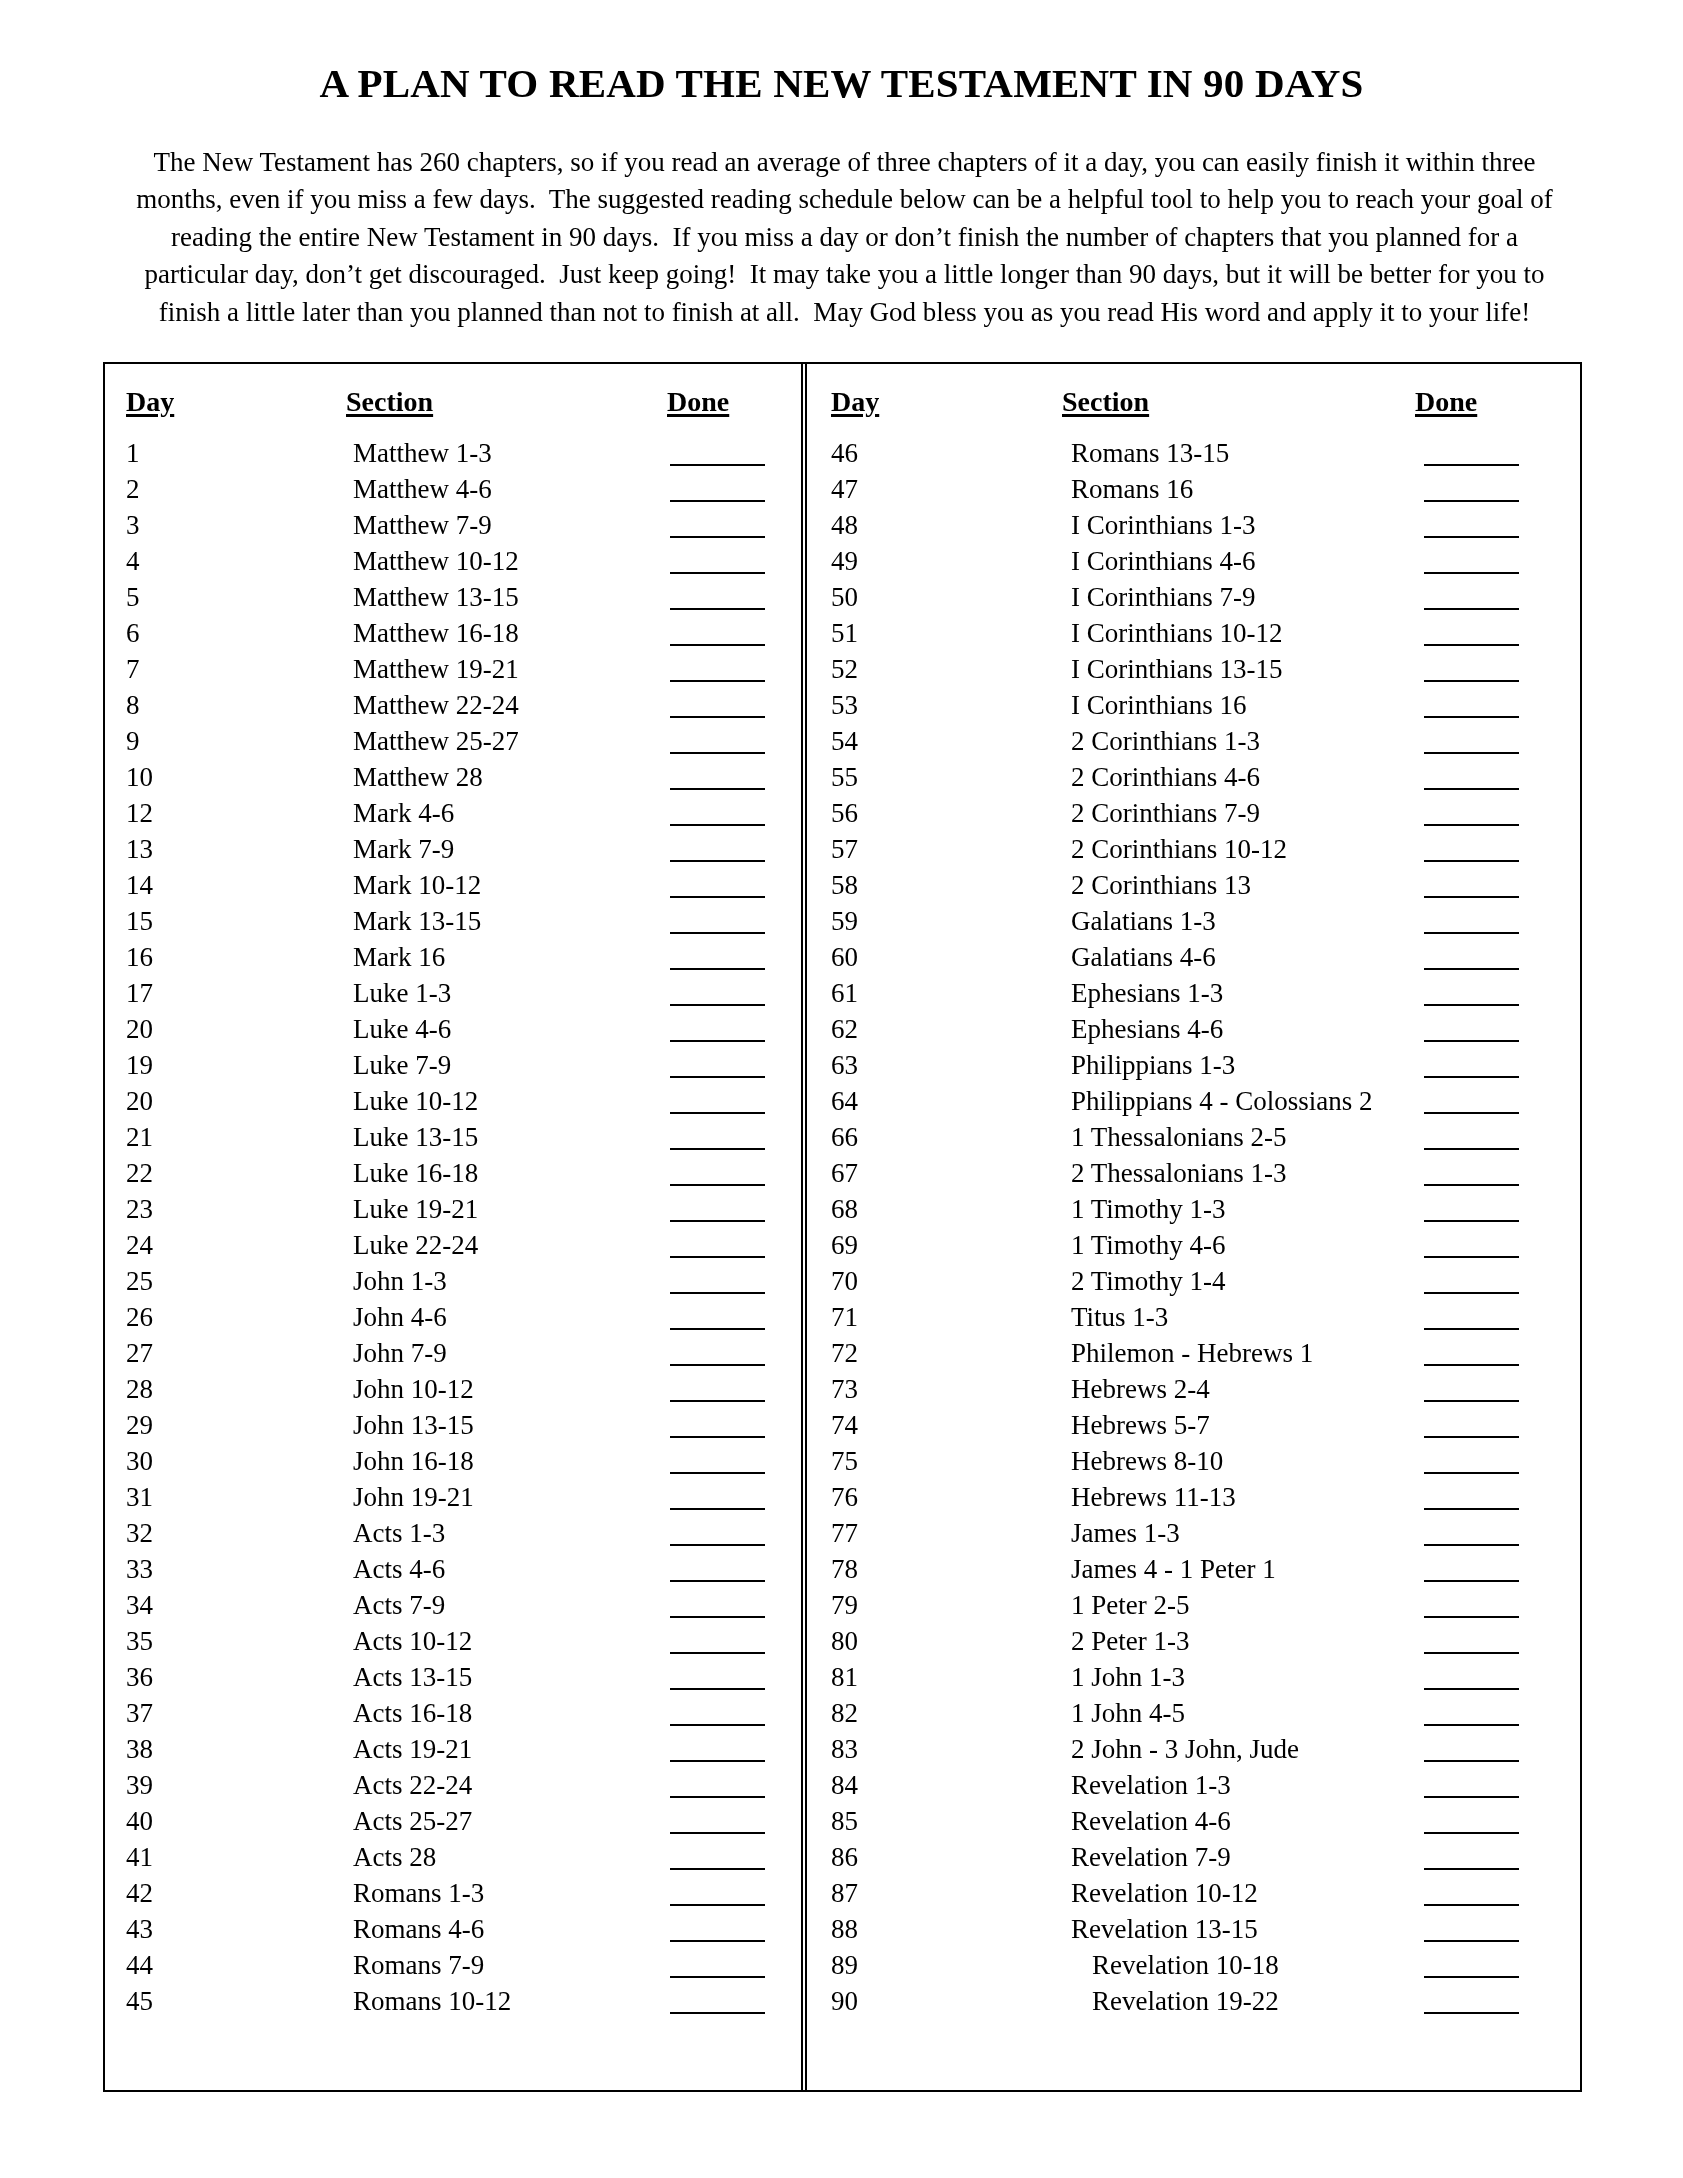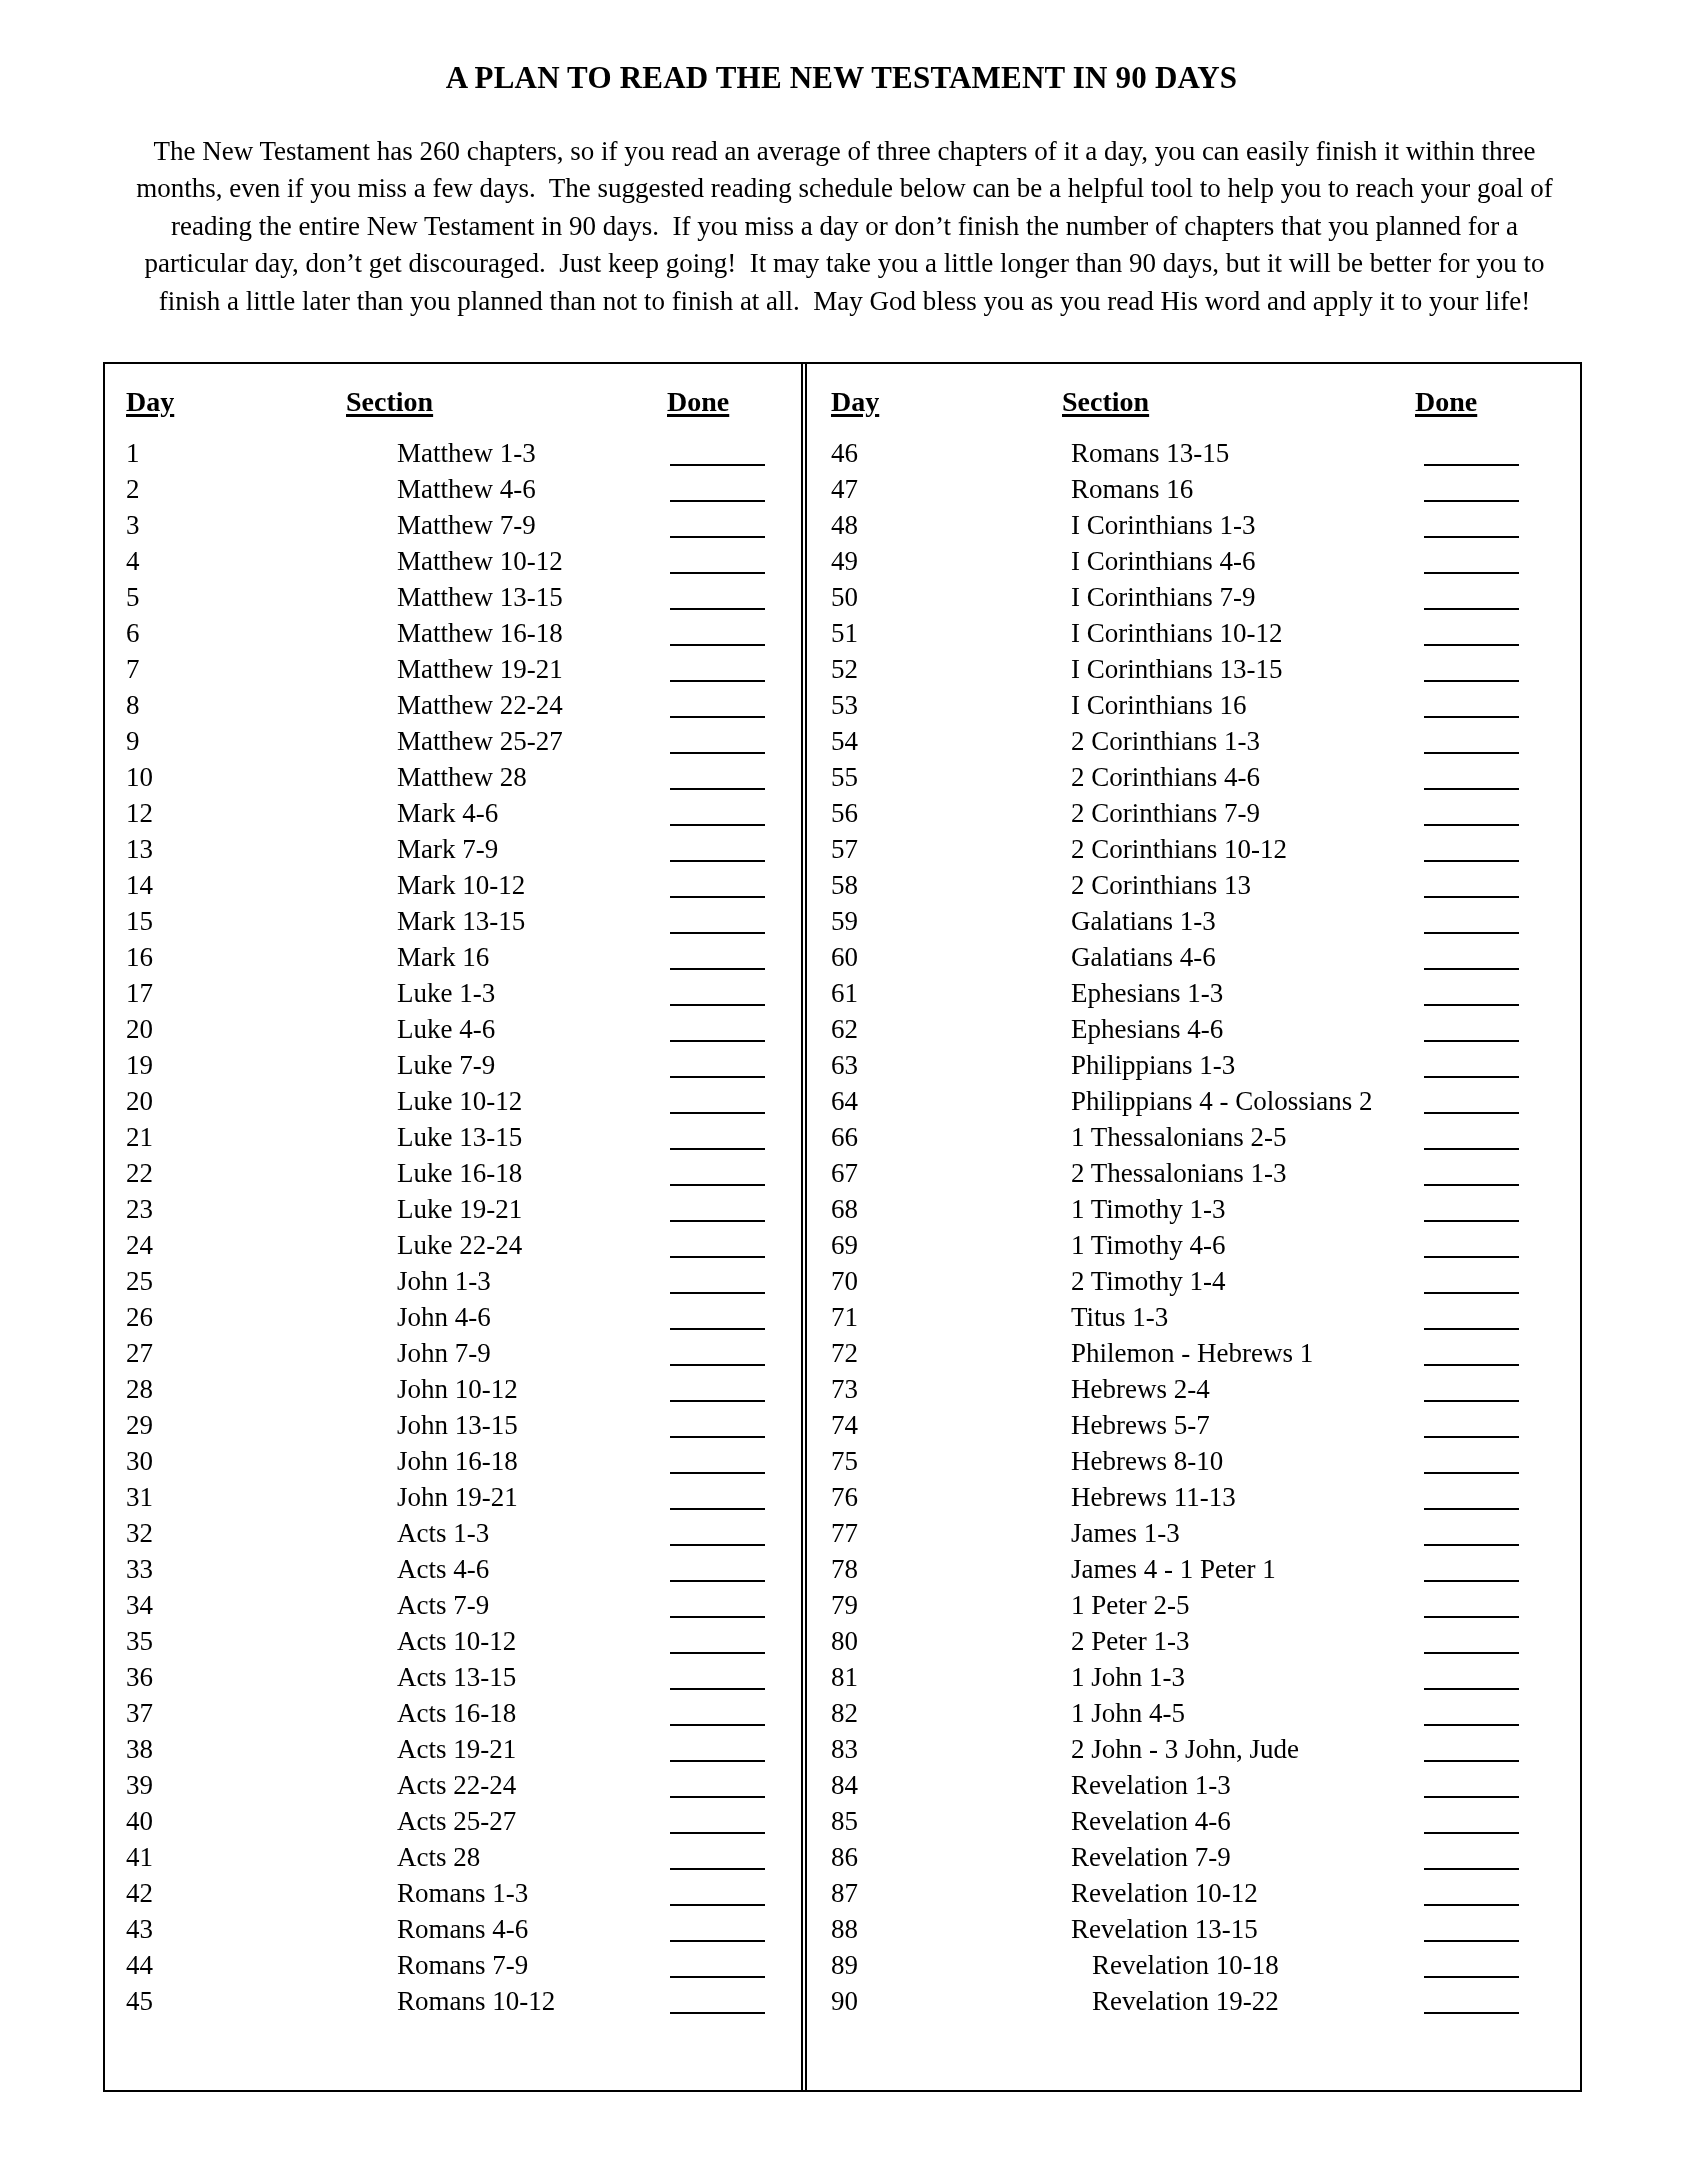--- a/index.html
+++ b/index.html
@@ -20,21 +20,21 @@
     width: 1683px;
     height: 2178px;
     padding: 0;
     position: relative;
   }
 
   
   .doc-title {
     text-align: center;
     font-weight: bold;
-    font-size: 31px;
+    font-size: 41px;
     letter-spacing: 0.2px;
     margin: 0;
     padding-top: 61px;
     line-height: 1.1;
     font-family: "Liberation Serif", "DejaVu Serif", serif;
   }
 
   
   .intro {
     margin: 0;
@@ -117,21 +117,21 @@
     position: absolute;
     width: 95px;
     border-bottom: 2.5px solid #000;
     height: 0;
     top: 29px;
   }
 
   .left .rows  { padding-left: 21px; padding-top: 10px; }
   .right .rows { padding-left: 24px; padding-top: 10px; }
 
-  .left  .row .section { left: 227px; margin-left: 44px; }
+  .left  .row .section { left: 227px; }
   .left  .row .blank   { left: 544px; }
   .right .row .section { left: 240px; }
   .right .row .blank   { left: 593px; }
 
   
   .right .row.indented .section { left: 261px; }
 </style>
 </head>
 <body>
 

